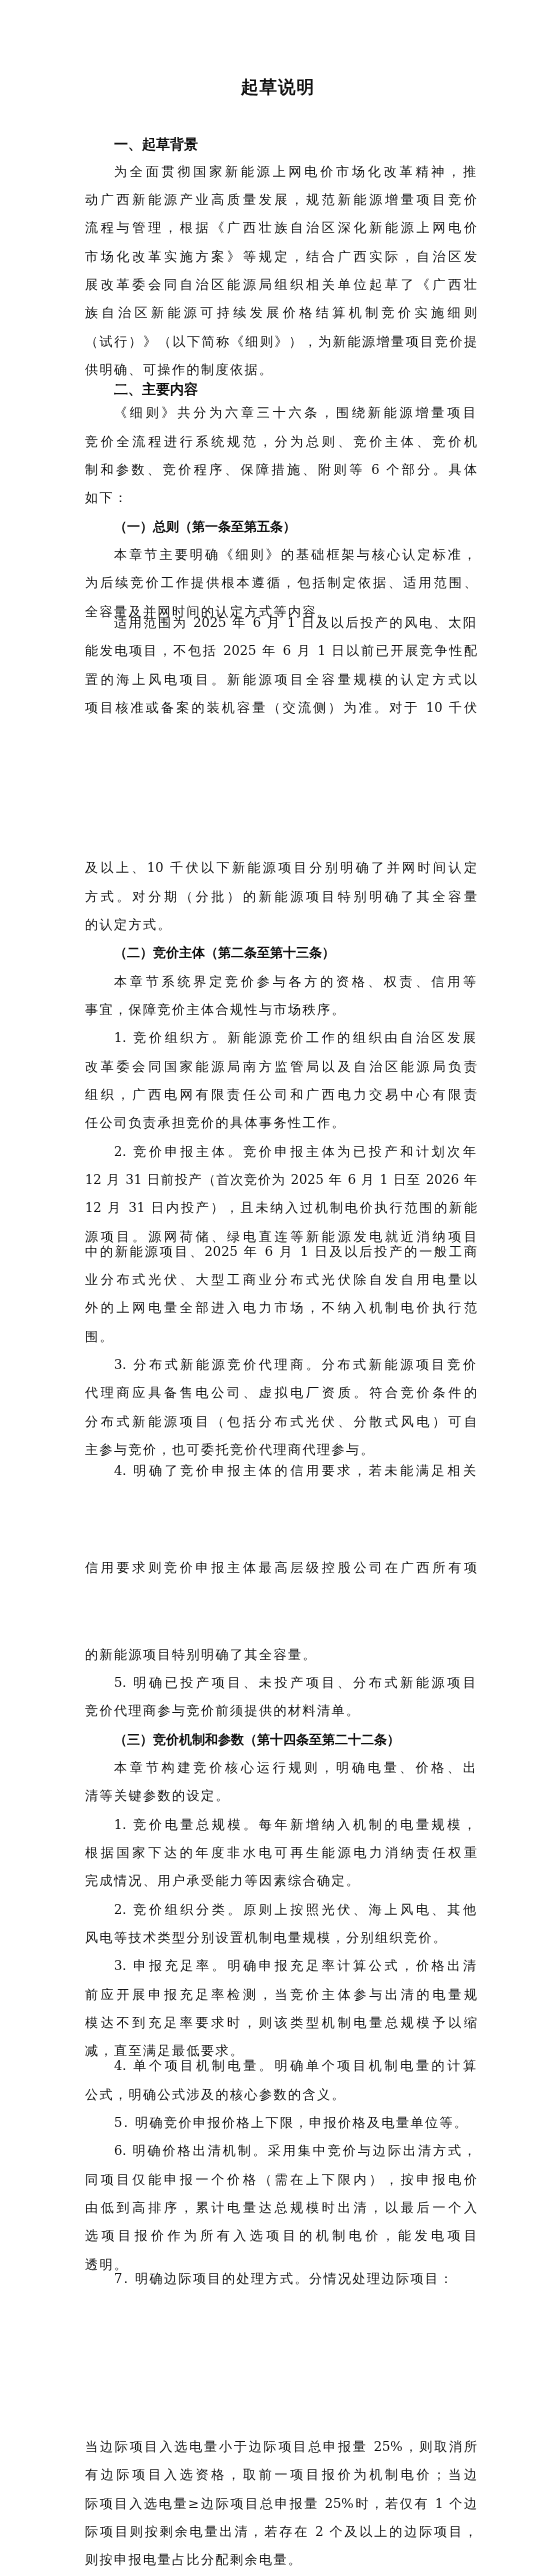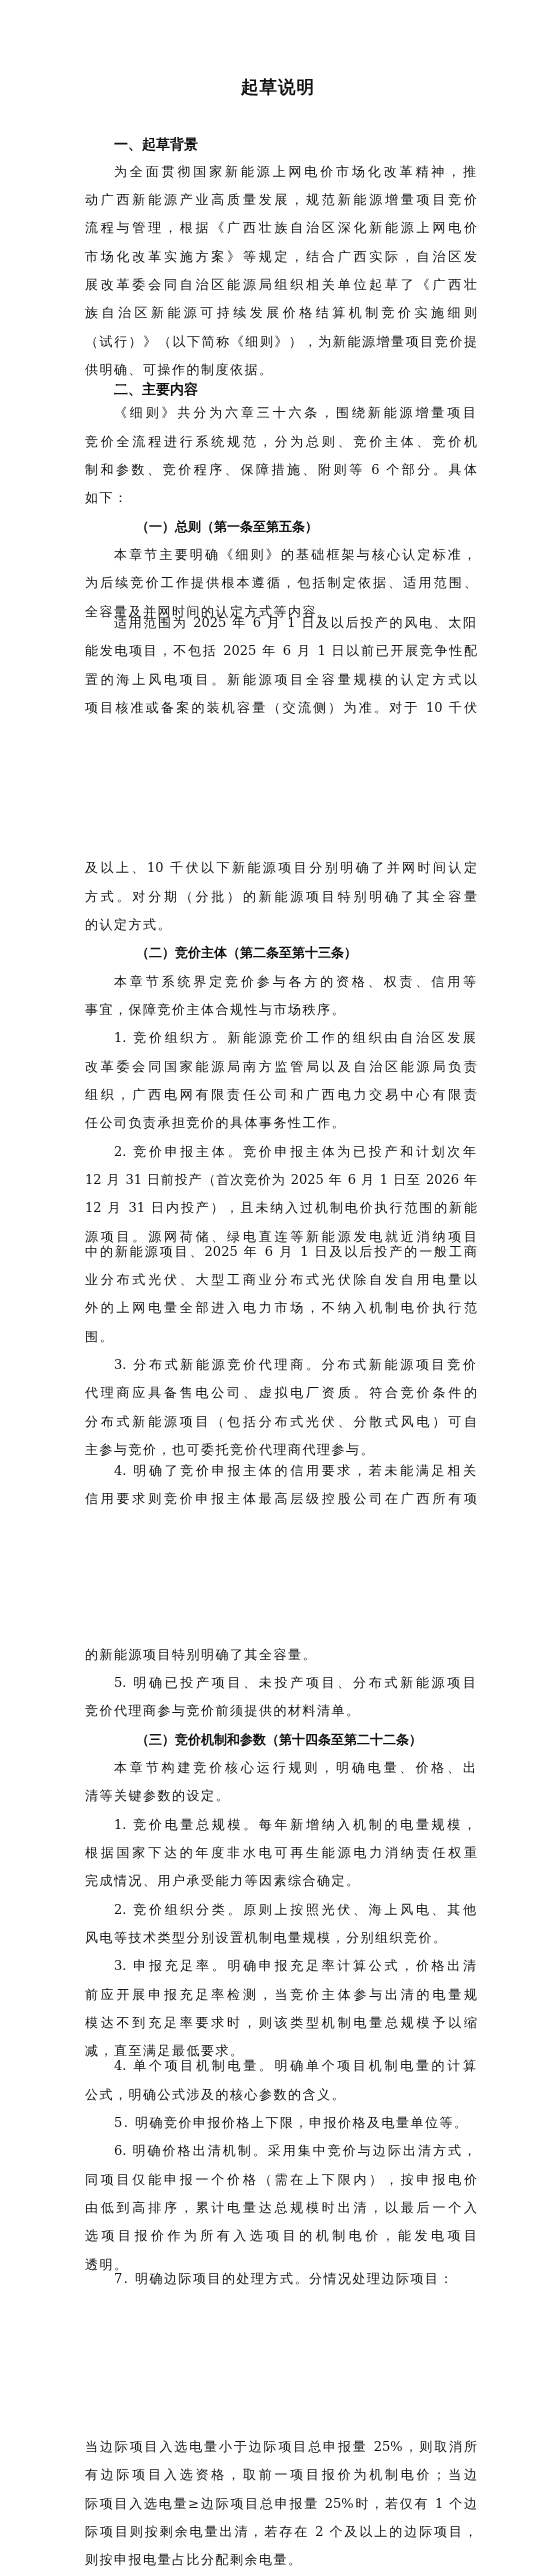--- a/index.html
+++ b/index.html
@@ -8,21 +8,21 @@
   .ln { position: absolute; left: 85px; width: 392px; font-size: 13px; line-height: 17.5px;
         white-space: nowrap; letter-spacing: 1.5px; }
   .ln.ind { left: 114px; width: 362px; }
   .ln.j { text-align-last: justify; text-align: justify; letter-spacing: 0; }
   .title { position: absolute; left: 0; width: 556px; text-align: center; top: 76px;
            font-size: 17.5px; line-height: 23px; font-weight: bold; font-family: "DejaVu Sans", sans-serif;
            letter-spacing: 1px; }
   .h1 { position: absolute; left: 114px; font-size: 14px; line-height: 18.5px; font-weight: bold;
         font-family: "DejaVu Sans", sans-serif; }
   .h2 { position: absolute; left: 114px; font-size: 13px; line-height: 17.5px; font-weight: bold;
-        font-family: "DejaVu Sans", sans-serif; margin-left: 22px; }
+        font-family: "DejaVu Sans", sans-serif; }
 </style>
 </head>
 <body>
 
 <div>
 
   <div class="title">起草说明</div>
 
   <div class="h1" style="top:135px">一、起草背景</div>
   <div class="ln ind j" style="top:163px">为全面贯彻国家新能源上网电价市场化改革精神，推</div>
@@ -70,21 +70,21 @@
   <div class="ln j" style="top:1271px">业分布式光伏、大型工商业分布式光伏除自发自用电量以</div>
   <div class="ln j" style="top:1299px">外的上网电量全部进入电力市场，不纳入机制电价执行范</div>
   <div class="ln" style="top:1328px">围。</div>
 
   <div class="ln ind j" style="top:1356px">3. 分布式新能源竞价代理商。分布式新能源项目竞价</div>
   <div class="ln j" style="top:1384px">代理商应具备售电公司、虚拟电厂资质。符合竞价条件的</div>
   <div class="ln j" style="top:1413px">分布式新能源项目（包括分布式光伏、分散式风电）可自</div>
   <div class="ln" style="top:1441px">主参与竞价，也可委托竞价代理商代理参与。</div>
 
   <div class="ln ind j" style="top:1462px">4. 明确了竞价申报主体的信用要求，若未能满足相关</div>
-  <div class="ln j" style="top:1490px">信用要求则竞价申报主体最高层级控股公司在广西所有项</div>
+  <div class="ln j" style="top:1559px">信用要求则竞价申报主体最高层级控股公司在广西所有项</div>
 
   <div class="ln" style="top:1646px">的新能源项目特别明确了其全容量。</div>
 
   <div class="ln ind j" style="top:1674px">5. 明确已投产项目、未投产项目、分布式新能源项目</div>
   <div class="ln" style="top:1702px">竞价代理商参与竞价前须提供的材料清单。</div>
 
   <div class="h2" style="top:1731px">（三）竞价机制和参数（第十四条至第二十二条）</div>
   <div class="ln ind j" style="top:1759px">本章节构建竞价核心运行规则，明确电量、价格、出</div>
   <div class="ln" style="top:1787px">清等关键参数的设定。</div>
 

